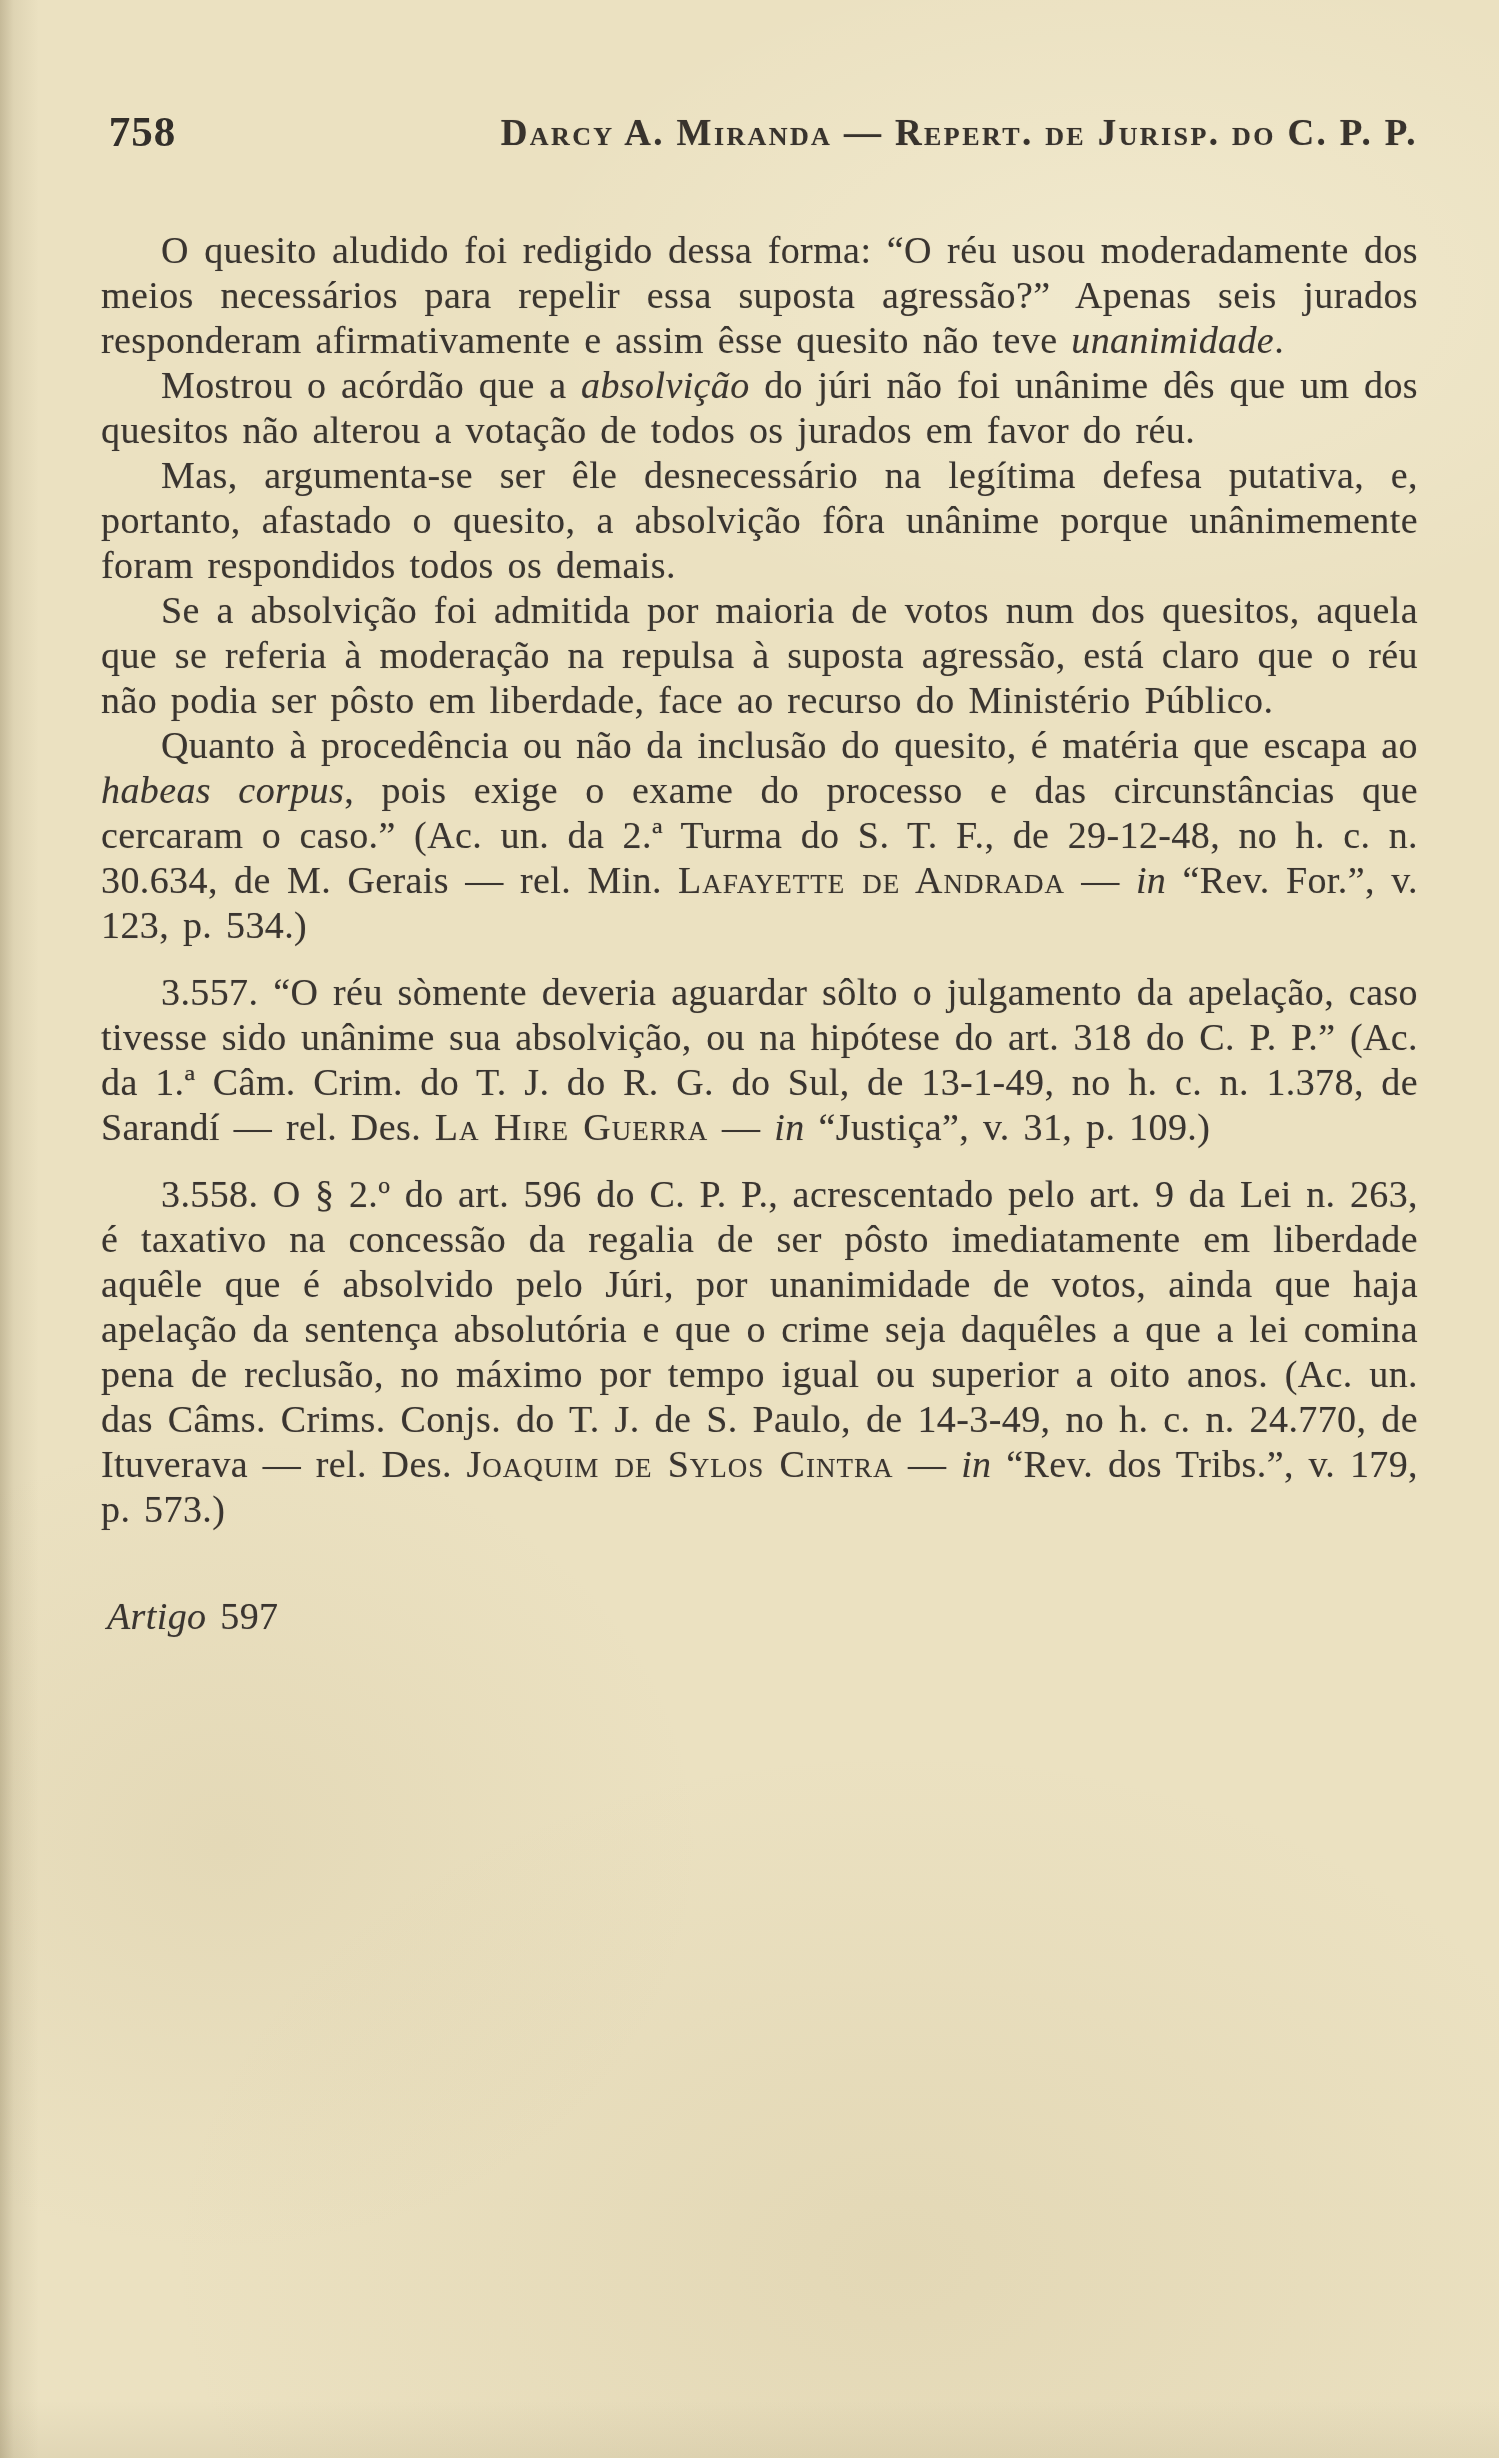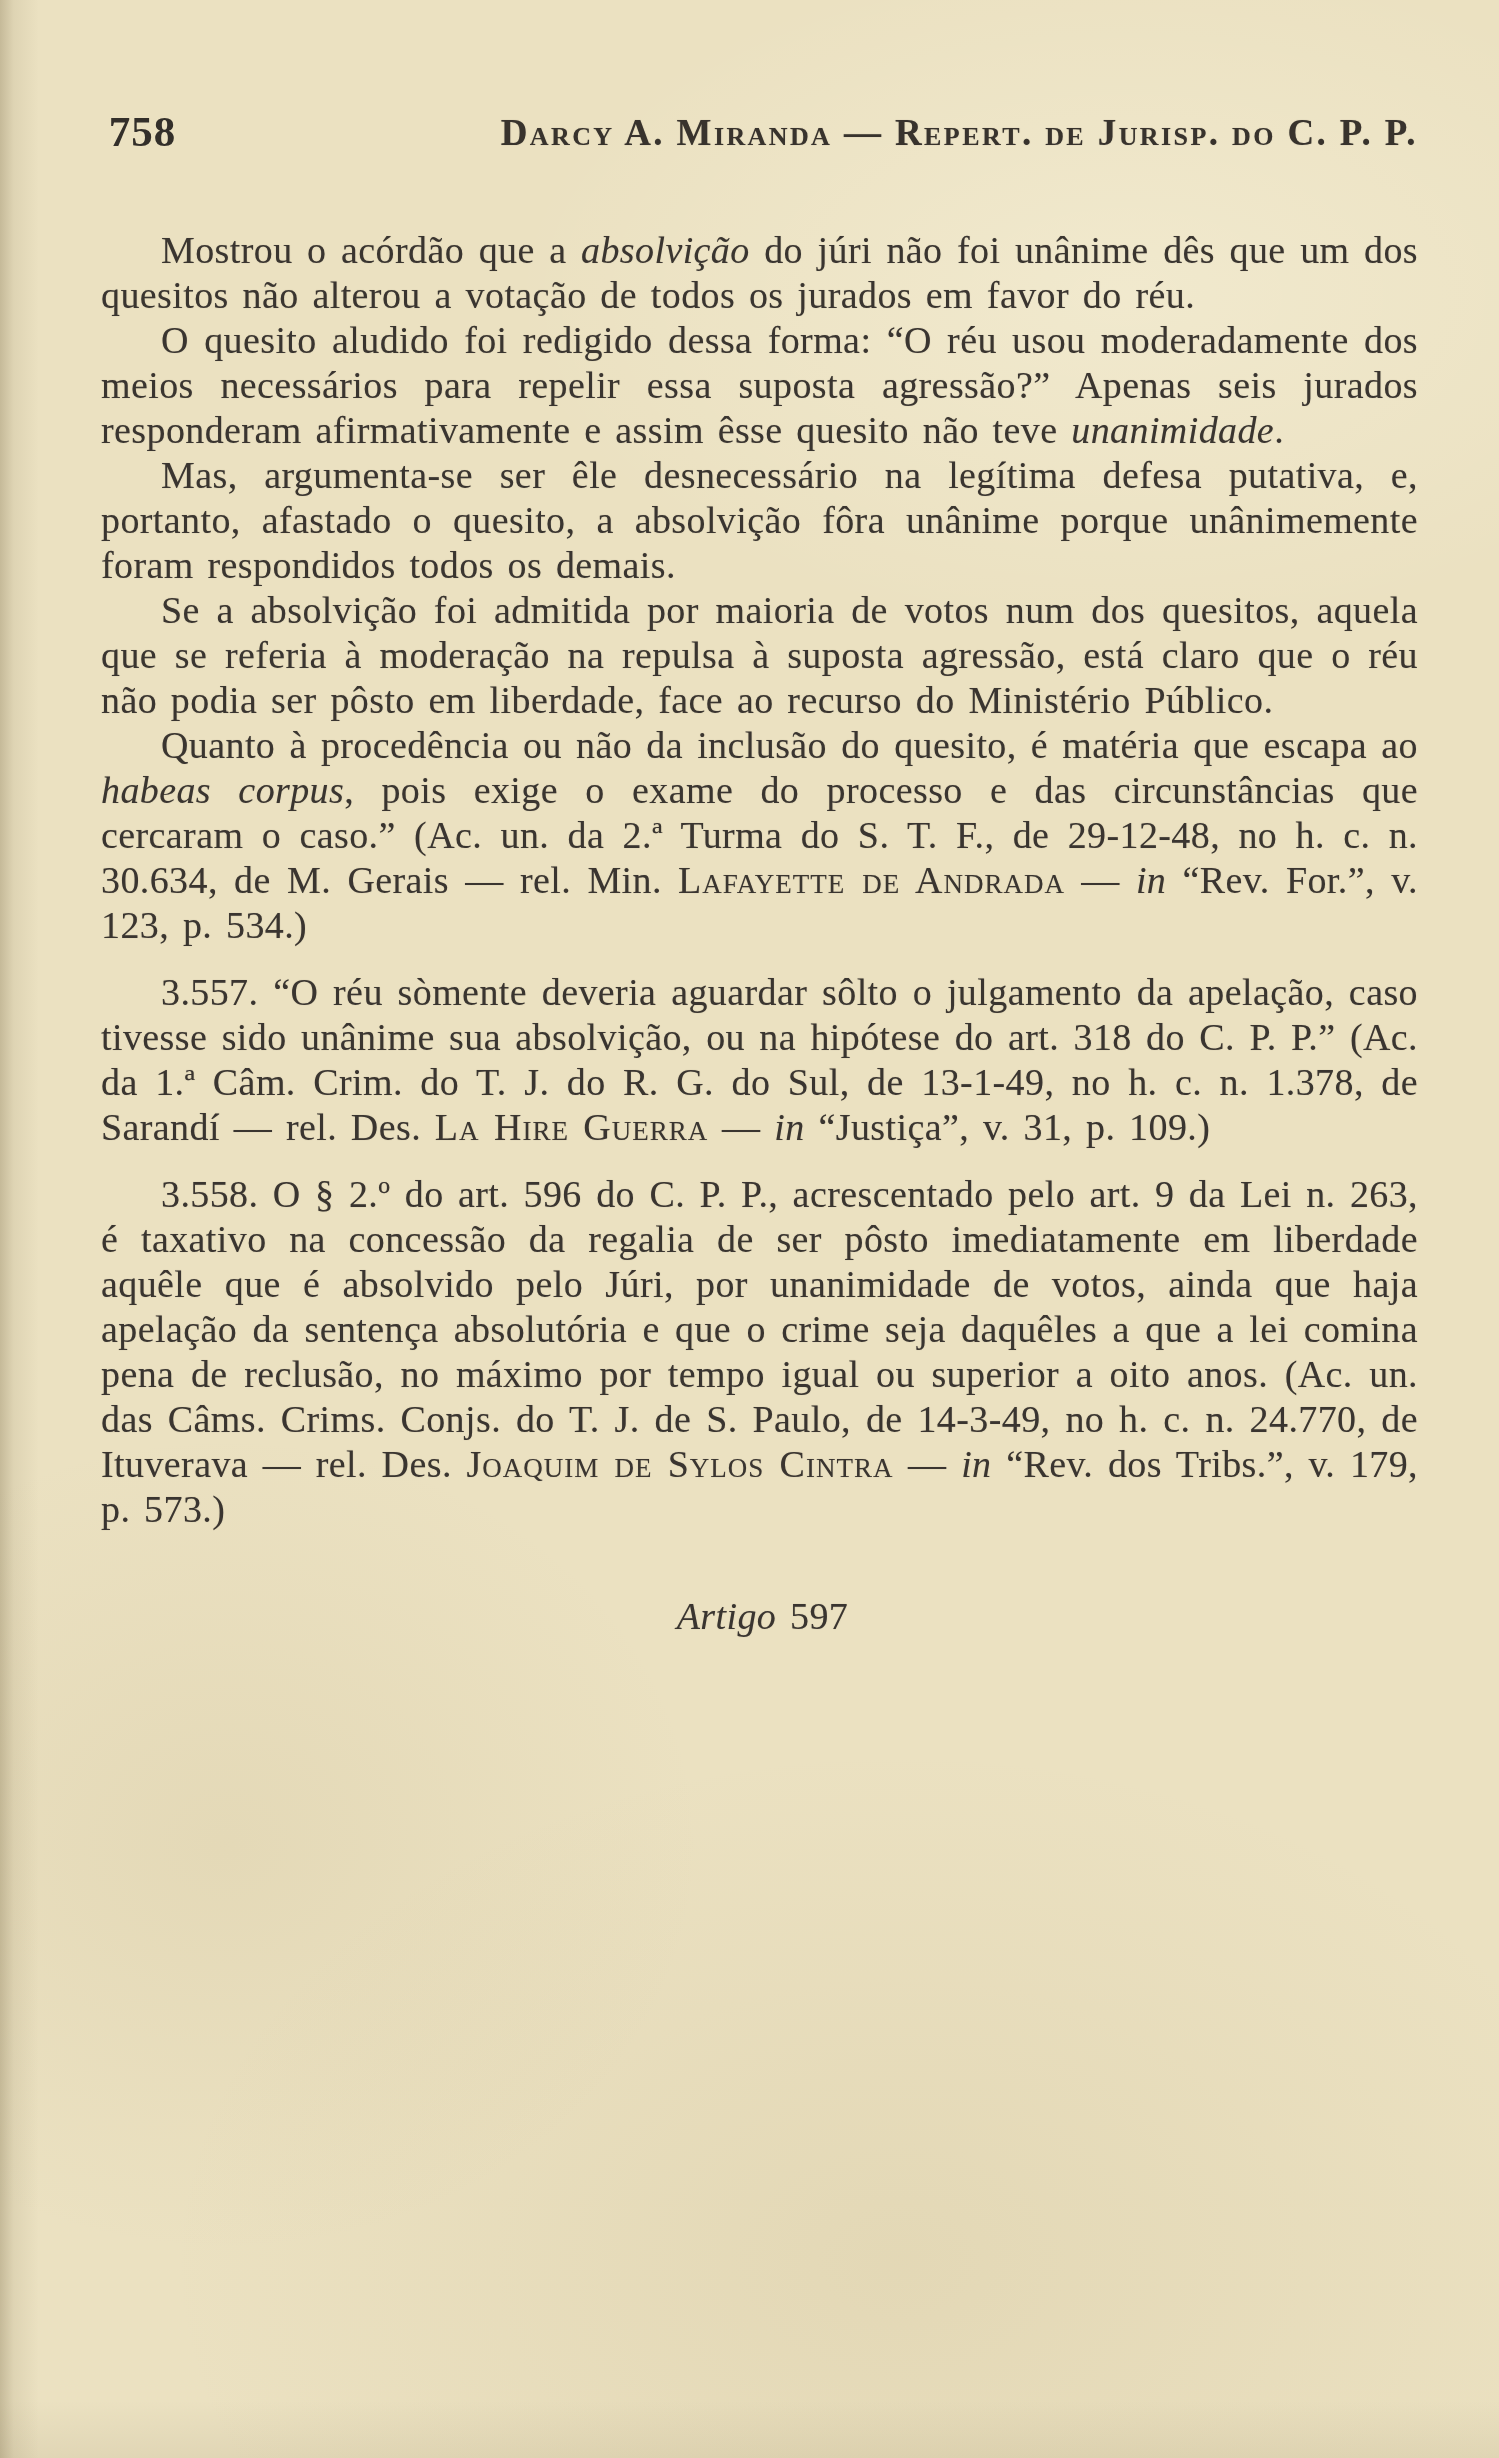--- a/index.html
+++ b/index.html
@@ -66,42 +66,42 @@
   .entry {
     margin-top: 22px;
   }
   .article-heading {
     margin: 62px 0 46px 6px;
     font-size: 38px;
     line-height: 45px;
     text-indent: 0;
     letter-spacing: 0.4px;
     word-spacing: 3.9px;
-    text-align: center;
+    text-align: left;
     text-shadow: 0 0 1px rgba(58,53,48,0.30);
   }
   .it { font-style: italic; }
   .sc { font-variant: small-caps; letter-spacing: 1px; }
 </style>
 </head>
 <body>
 
 <div class="page">
   <div class="text-column">
 
     <header class="running-head">
       <span class="page-num">758</span>
       <span class="running-title">Darcy A. Miranda — Repert. de Jurisp. do C. P. P.</span>
     </header>
 
     <main>
 
+      <p class="body-par"><span>O quesito aludido foi redigido dessa forma: “O réu usou moderadamente dos meios necessários para repelir essa suposta agressão?”  Apenas seis jurados responderam afirmativamente e assim êsse quesito não teve </span><span class="it">unanimidade</span><span>.</span></p>
+
       <p class="body-par"><span>Mostrou o acórdão que a </span><span class="it">absolvição</span><span> do júri não foi unânime dês que um dos quesitos não alterou a votação de todos os jurados em favor do réu.</span></p>
-
-      <p class="body-par"><span>O quesito aludido foi redigido dessa forma: “O réu usou moderadamente dos meios necessários para repelir essa suposta agressão?”  Apenas seis jurados responderam afirmativamente e assim êsse quesito não teve </span><span class="it">unanimidade</span><span>.</span></p>
 
       <p class="body-par"><span>Mas, argumenta-se ser êle desnecessário na legítima defesa putativa, e, portanto, afastado o quesito, a absolvição fôra unânime porque unânimemente foram respondidos todos os demais.</span></p>
 
 
       <p class="body-par"><span>Se a absolvição foi admitida por maioria de votos num dos quesitos, aquela que se referia à moderação na repulsa à suposta agressão, está claro que o réu não podia ser pôsto em liberdade, face ao recurso do Ministério Público.</span></p>
 
       <p class="body-par"><span>Quanto à procedência ou não da inclusão do quesito, é matéria que escapa ao </span><span class="it">habeas corpus</span><span>, pois exige o exame do processo e das circunstâncias que cercaram o caso.” (Ac. un. da 2.ª Turma do S. T. F., de 29-12-48, no h. c. n. 30.634, de M. Gerais — rel. Min. </span><span class="sc">Lafayette de Andrada</span><span> — </span><span class="it">in</span><span> “Rev. For.”, v. 123, p. 534.)</span></p>
 
       <p class="body-par entry"><span>3.557.  “O réu sòmente deveria aguardar sôlto o julgamento da apelação, caso tivesse sido unânime sua absolvição, ou na hipótese do art. 318 do C. P. P.” (Ac. da 1.ª Câm. Crim. do T. J. do R. G. do Sul, de 13-1-49, no h. c. n. 1.378, de Sarandí — rel. Des. </span><span class="sc">La Hire Guerra</span><span> — </span><span class="it">in</span><span> “Justiça”, v. 31, p. 109.)</span></p>
 

